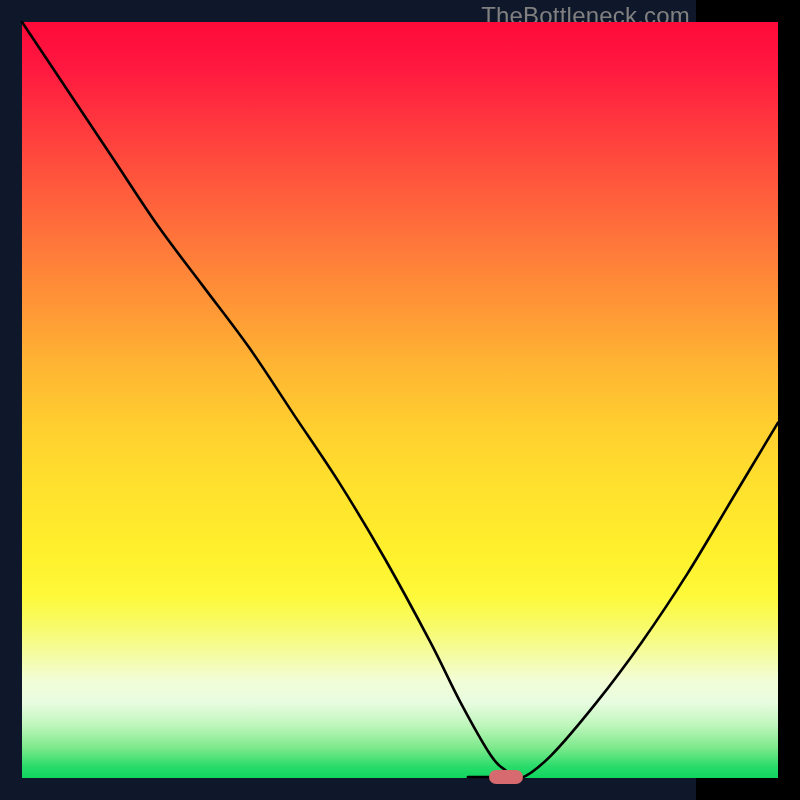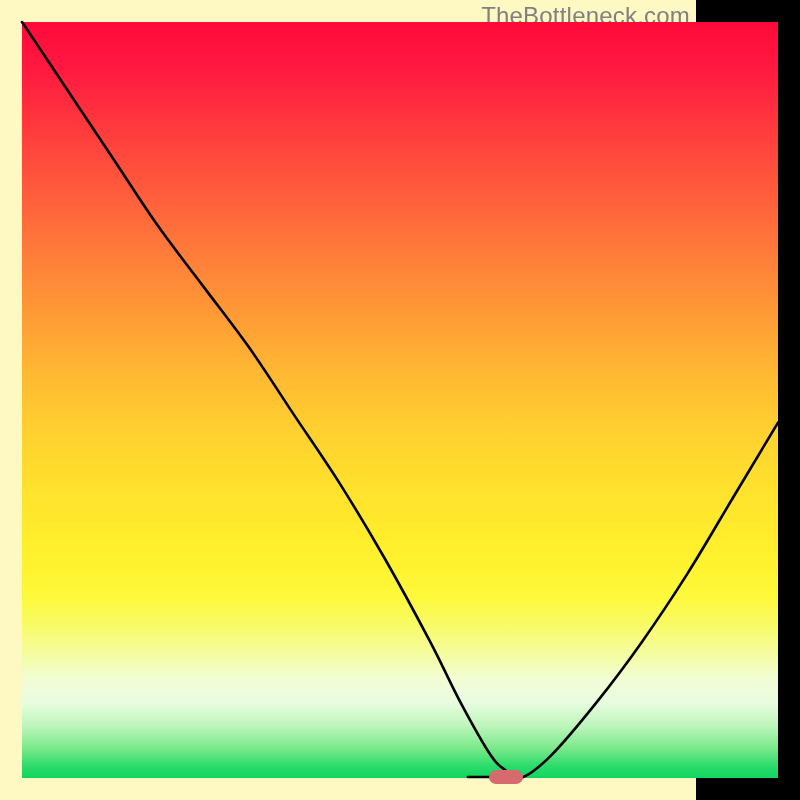--- a/index.html
+++ b/index.html
@@ -8,21 +8,21 @@
     width: 800px;
     height: 800px;
     background: #000;
     overflow: hidden;
     font-family: Arial, Helvetica, sans-serif;
   }
   .frame {
     position: relative;
     width: 696px;
     height: 800px;
-    background: #fef9c3;
+    background: #0f172a;
   }
   .plot-area {
     position: absolute;
     left: 22px;
     top: 22px;
     width: 756px;
     height: 756px;
     background: linear-gradient(to bottom,
       #ff0a3a 0%,
       #ff1840 6%,

